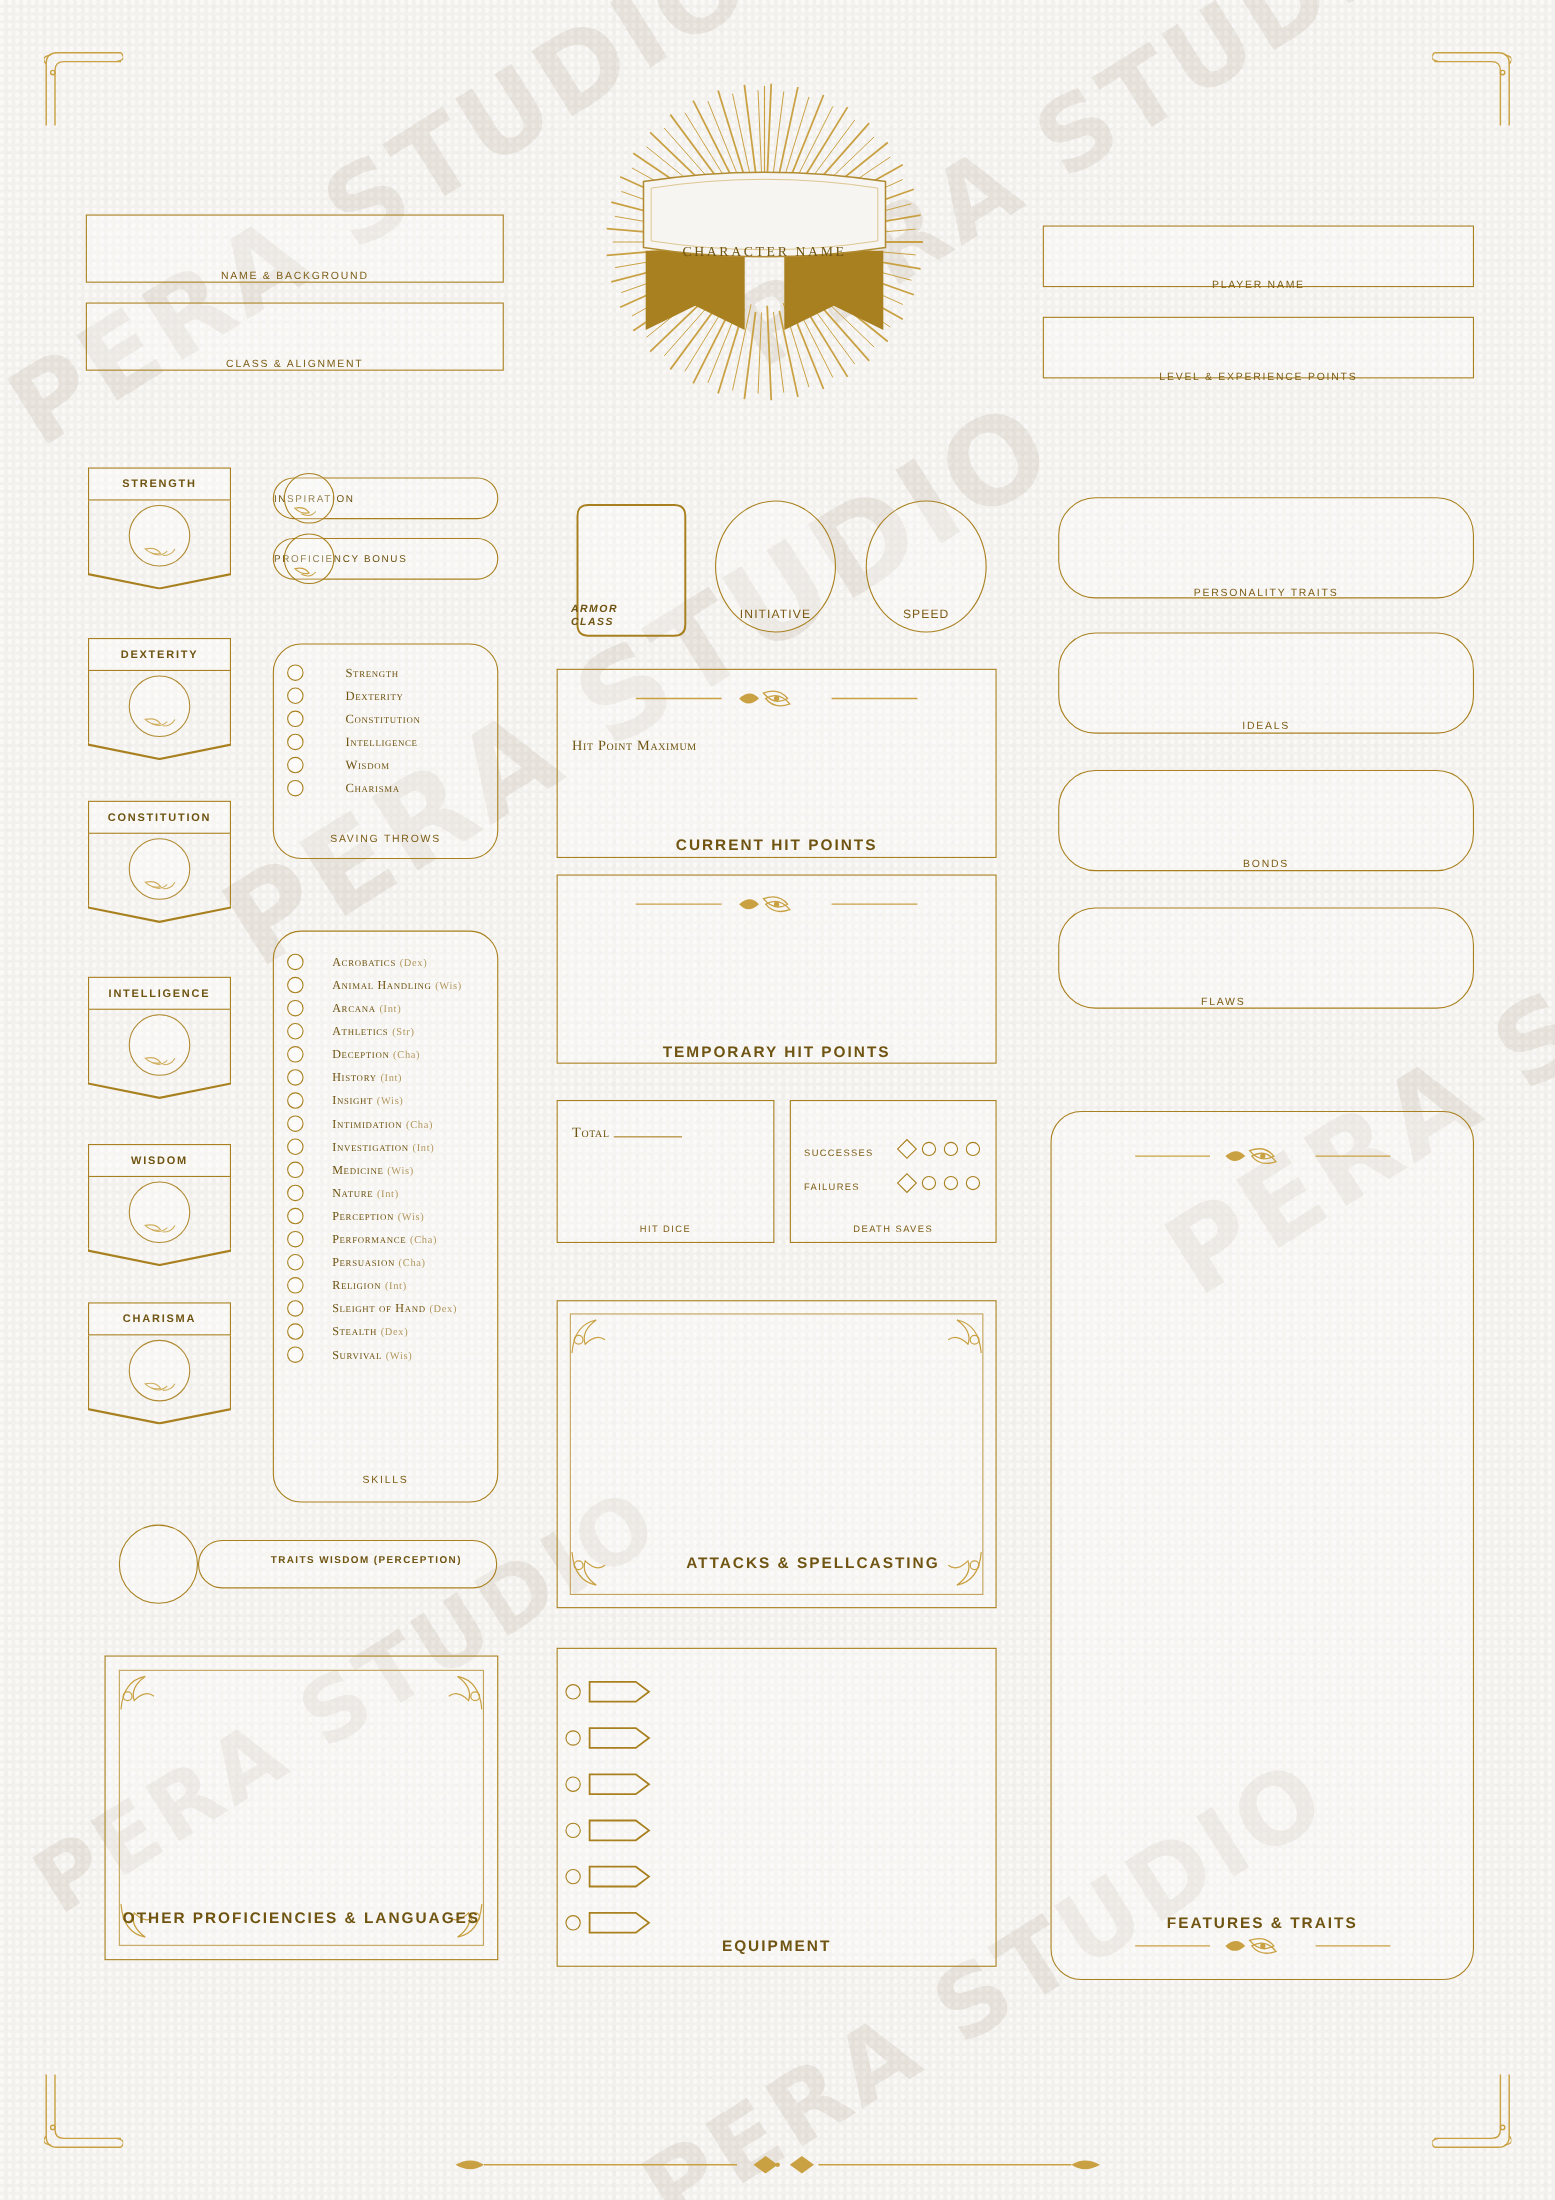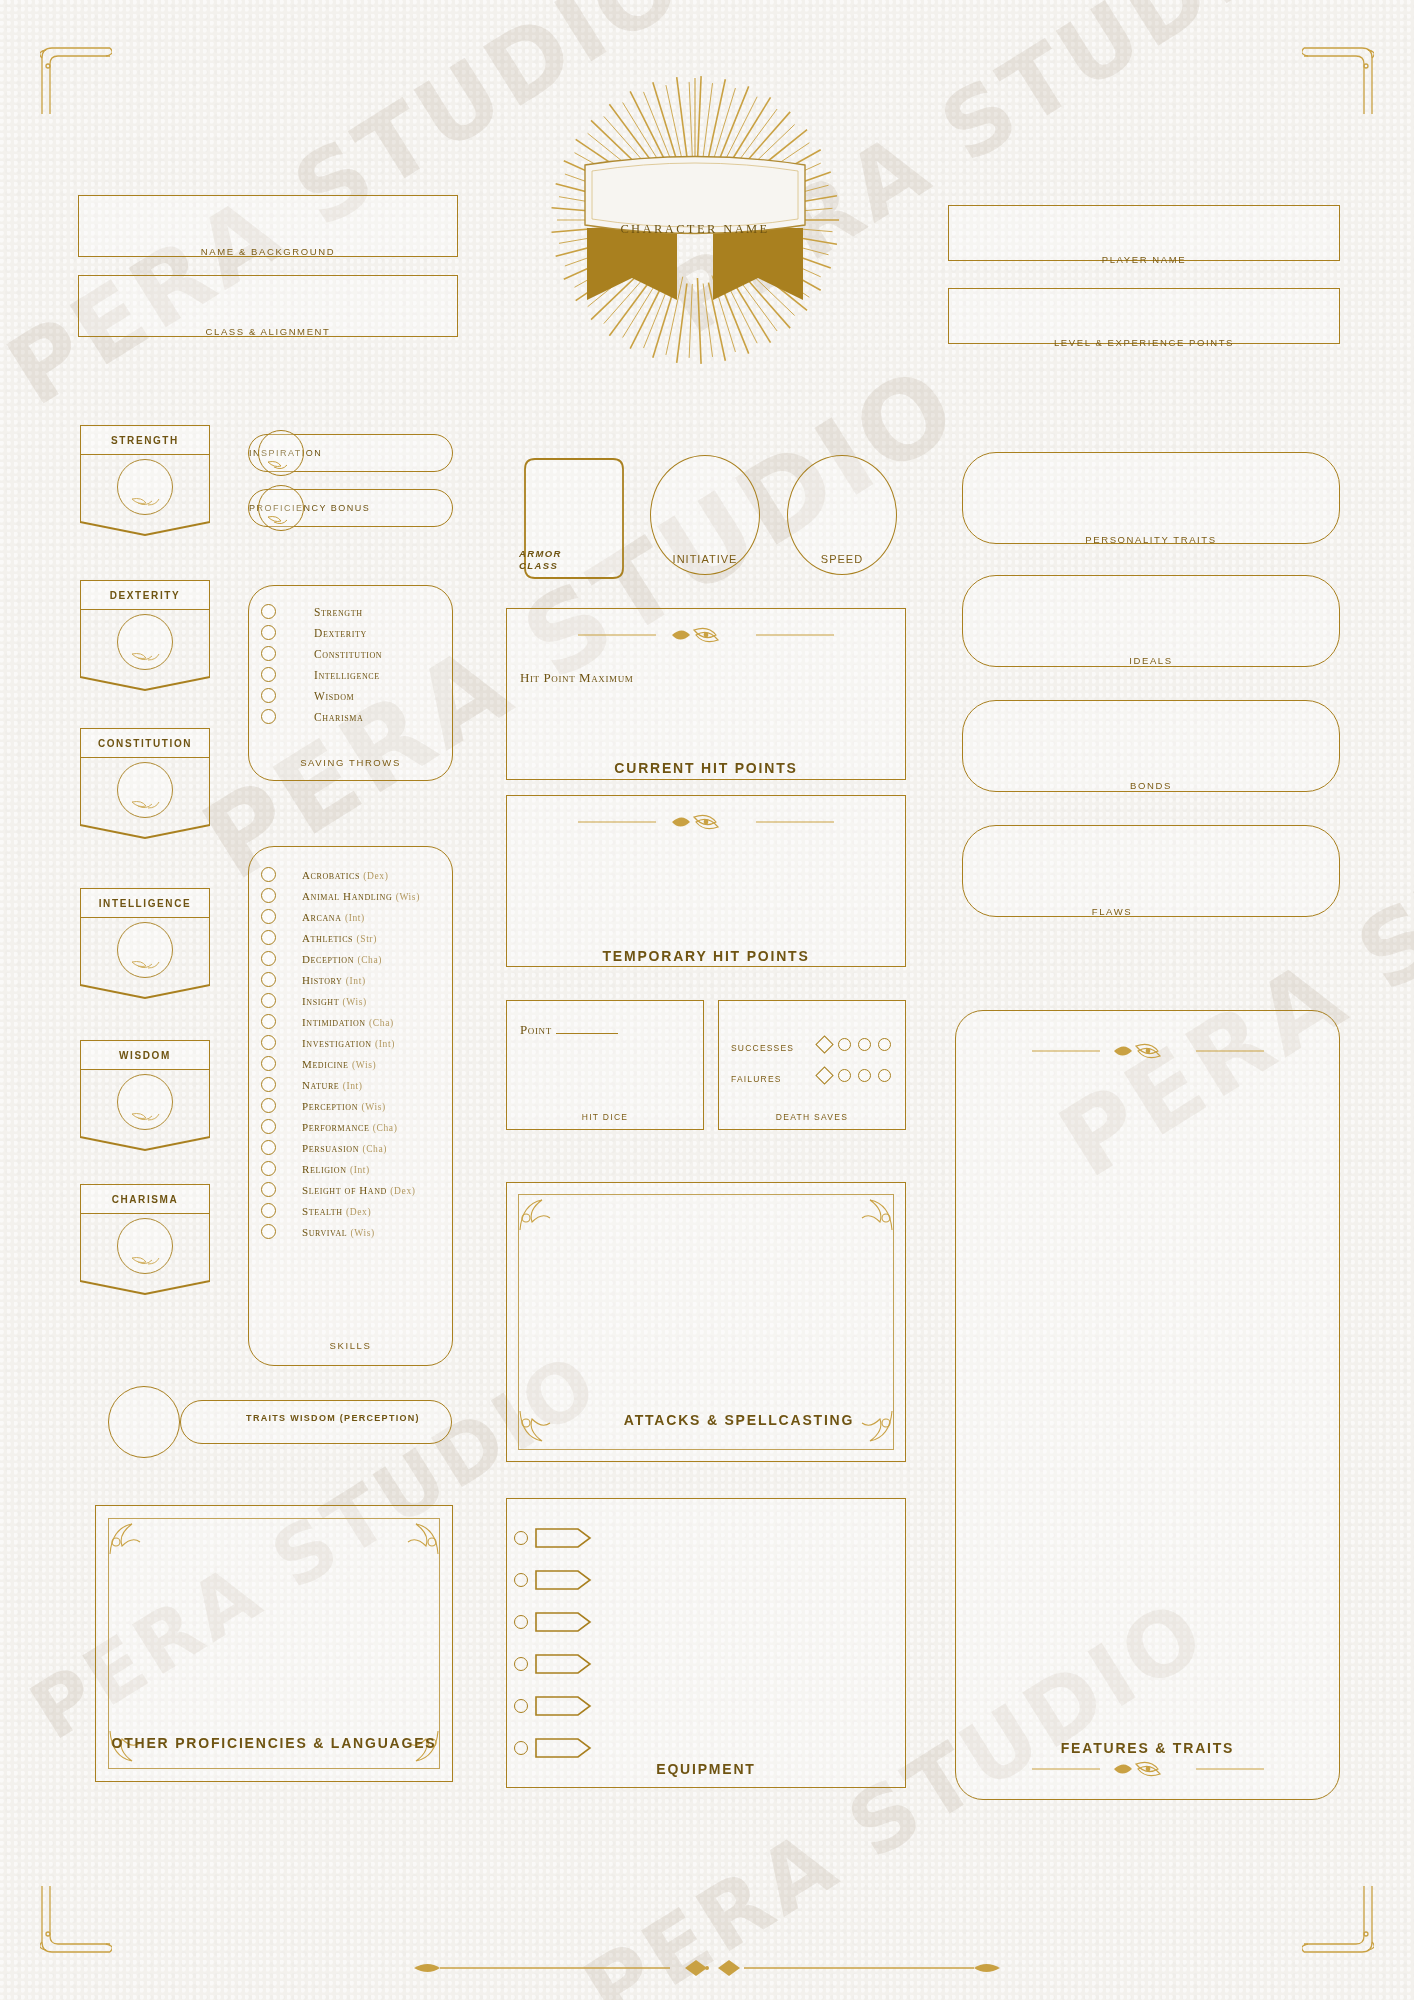--- a/index.html
+++ b/index.html
@@ -629,21 +629,21 @@
       <path d="M180 11 L258 11"></path>
     <path d="M96 11 q10-9 18 0 q-10 9-18 0z" fill="#c9a143" stroke="none"></path>
     <path d="M118 6 q14-5 22 5 q-12 7-22-5z"></path>
       <path d="M142 16 q-14 5-22-5 q12-7 22 5z"></path>
     <circle cx="130" cy="11" r="2.4" fill="#c9a143" stroke="none"></circle>
   </svg>
   <div class="titlebar" style="left:506px;top:948px;width:400px;">TEMPORARY HIT POINTS</div>
 
   <div class="box" style="left:506px;top:1000px;width:198px;height:130px;"></div>
   <div class="totalline" style="left:520px;top:1022px;">
-    <span>Point</span> <span style="display:inline-block;border-bottom:1px solid #a9801f;width:62px;height:10px;"></span>
+    <span>Total</span> <span style="display:inline-block;border-bottom:1px solid #a9801f;width:62px;height:10px;"></span>
   </div>
   <div class="lbl small" style="left:506px;top:1112px;width:198px;">HIT DICE</div>
 
   <div class="box" style="left:718px;top:1000px;width:188px;height:130px;"></div>
   <div class="dslab" style="left:731px;top:1043px;">SUCCESSES</div>
   <div class="dsrow" style="left:818px;top:1038px;">
     <span class="dia"></span>
     <span class="sml"></span>
     <span class="sml"></span>
     <span class="sml"></span>

